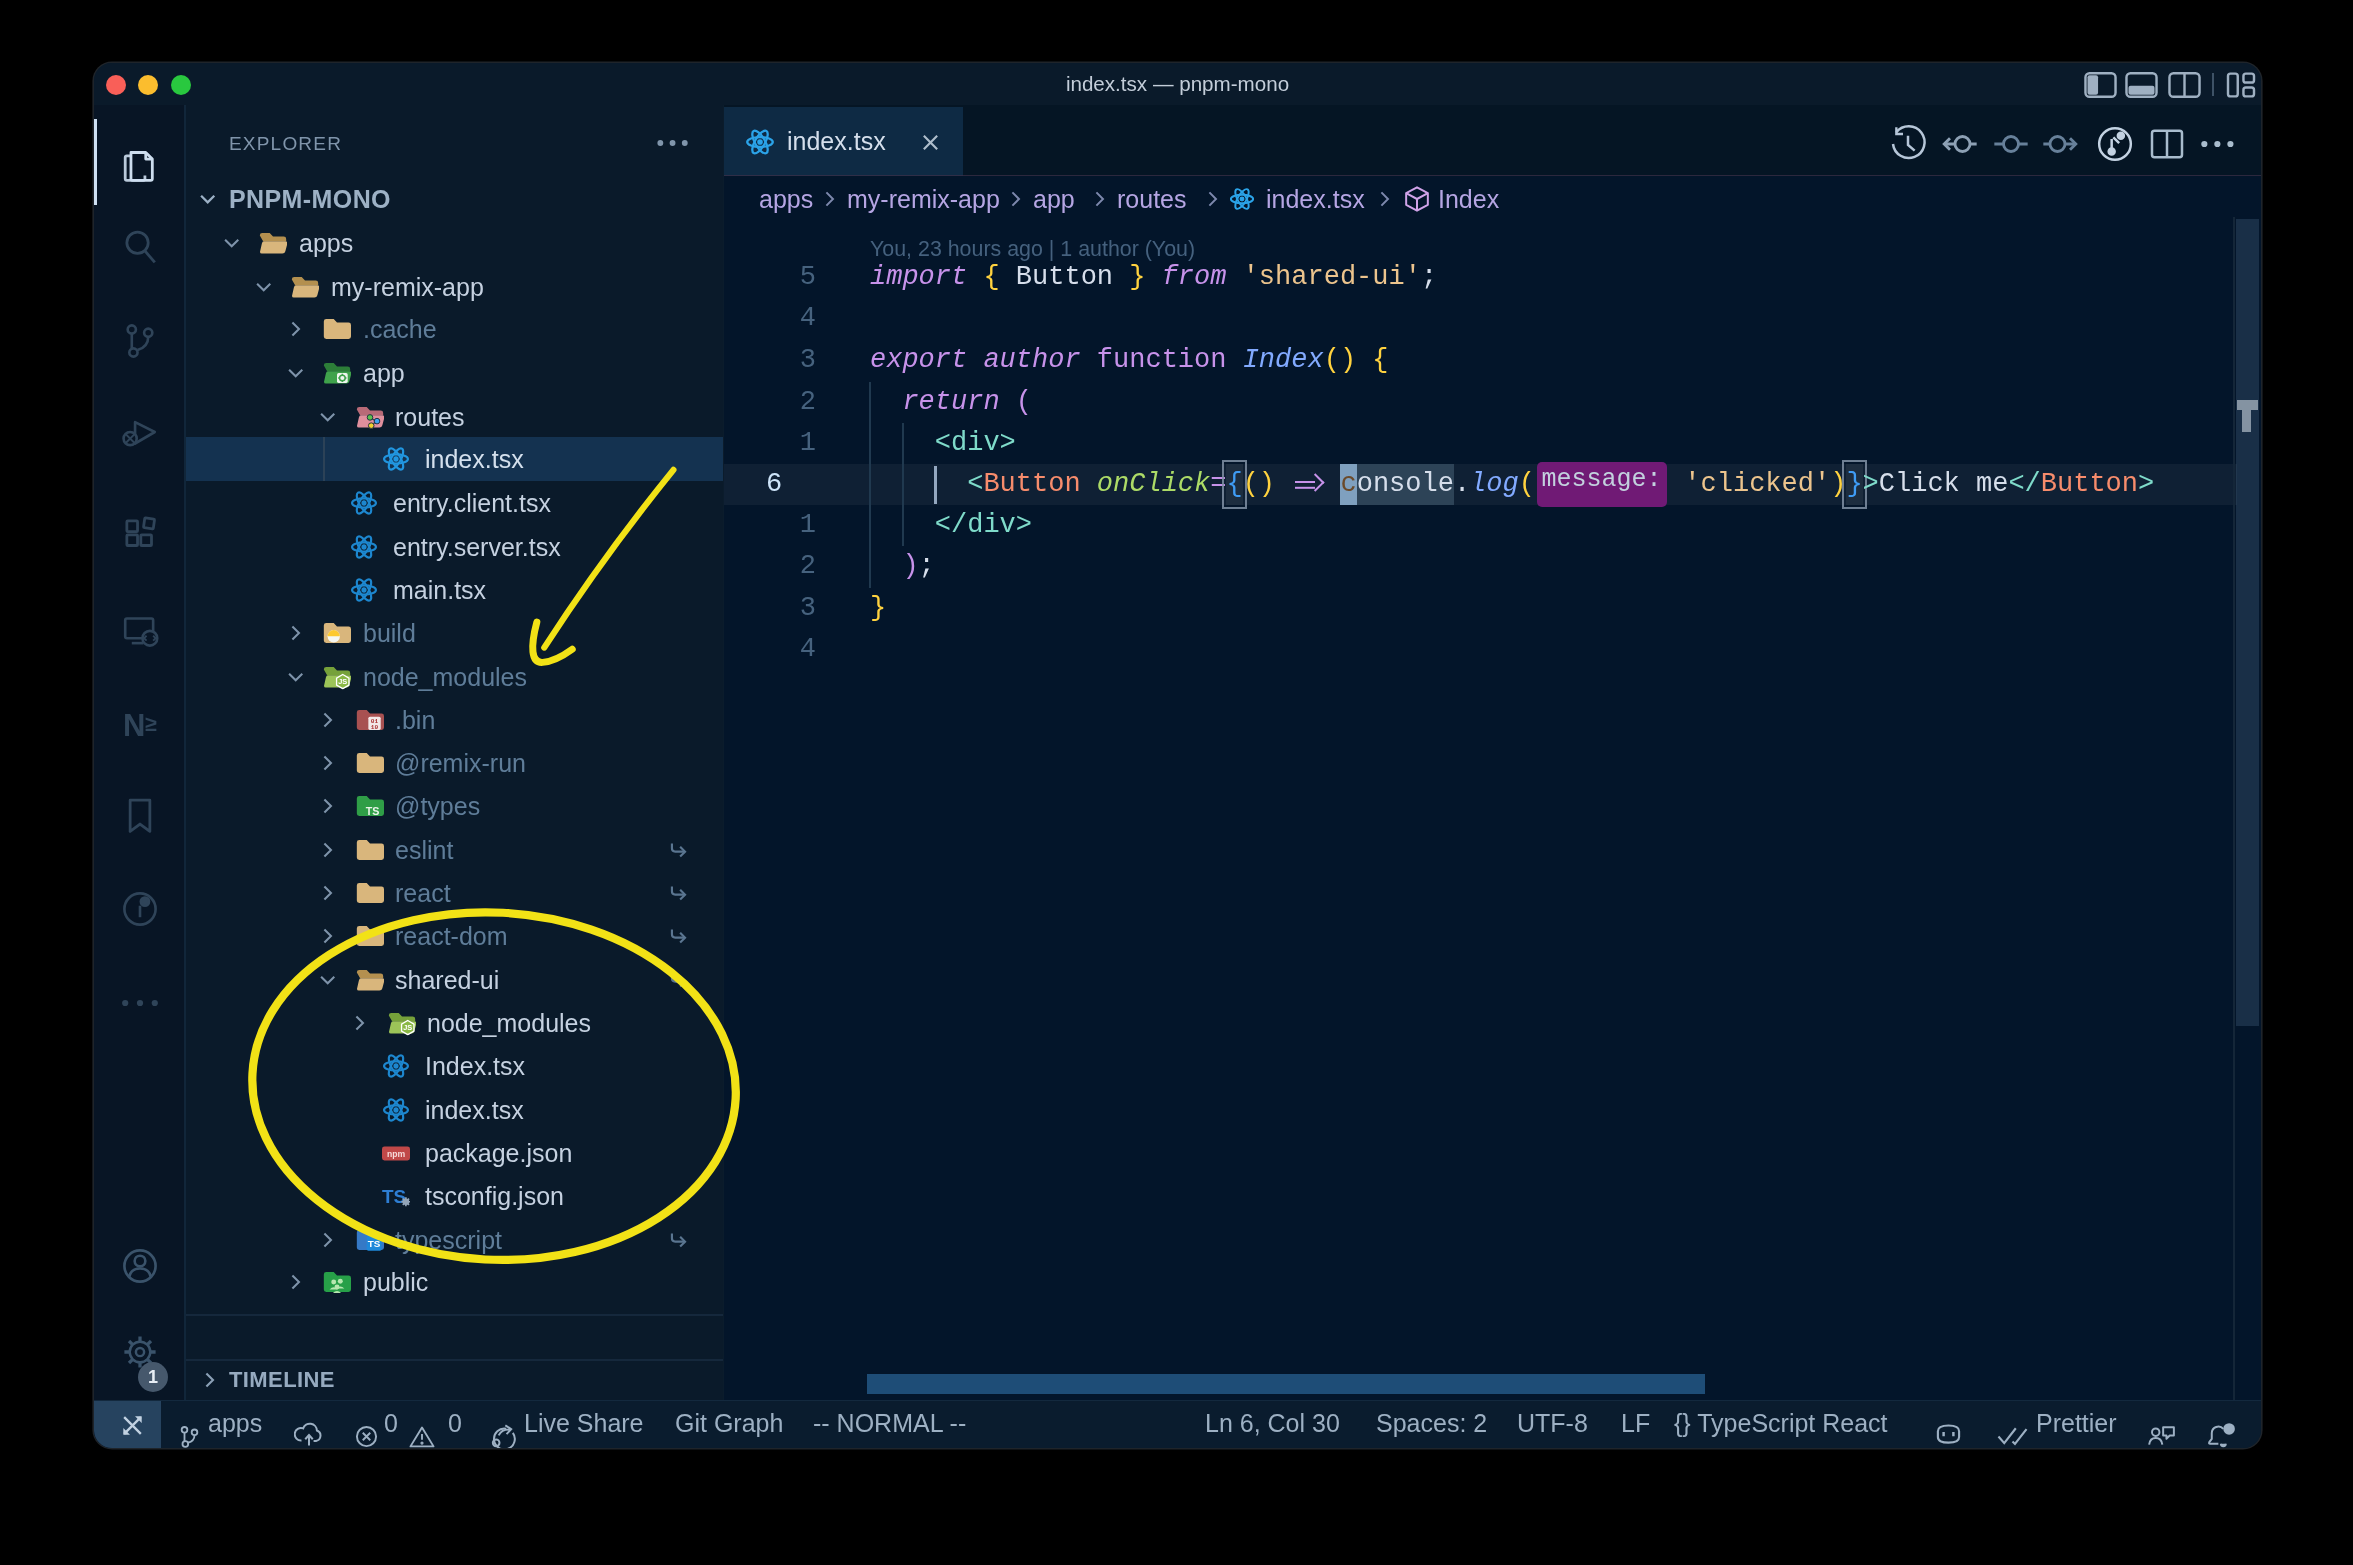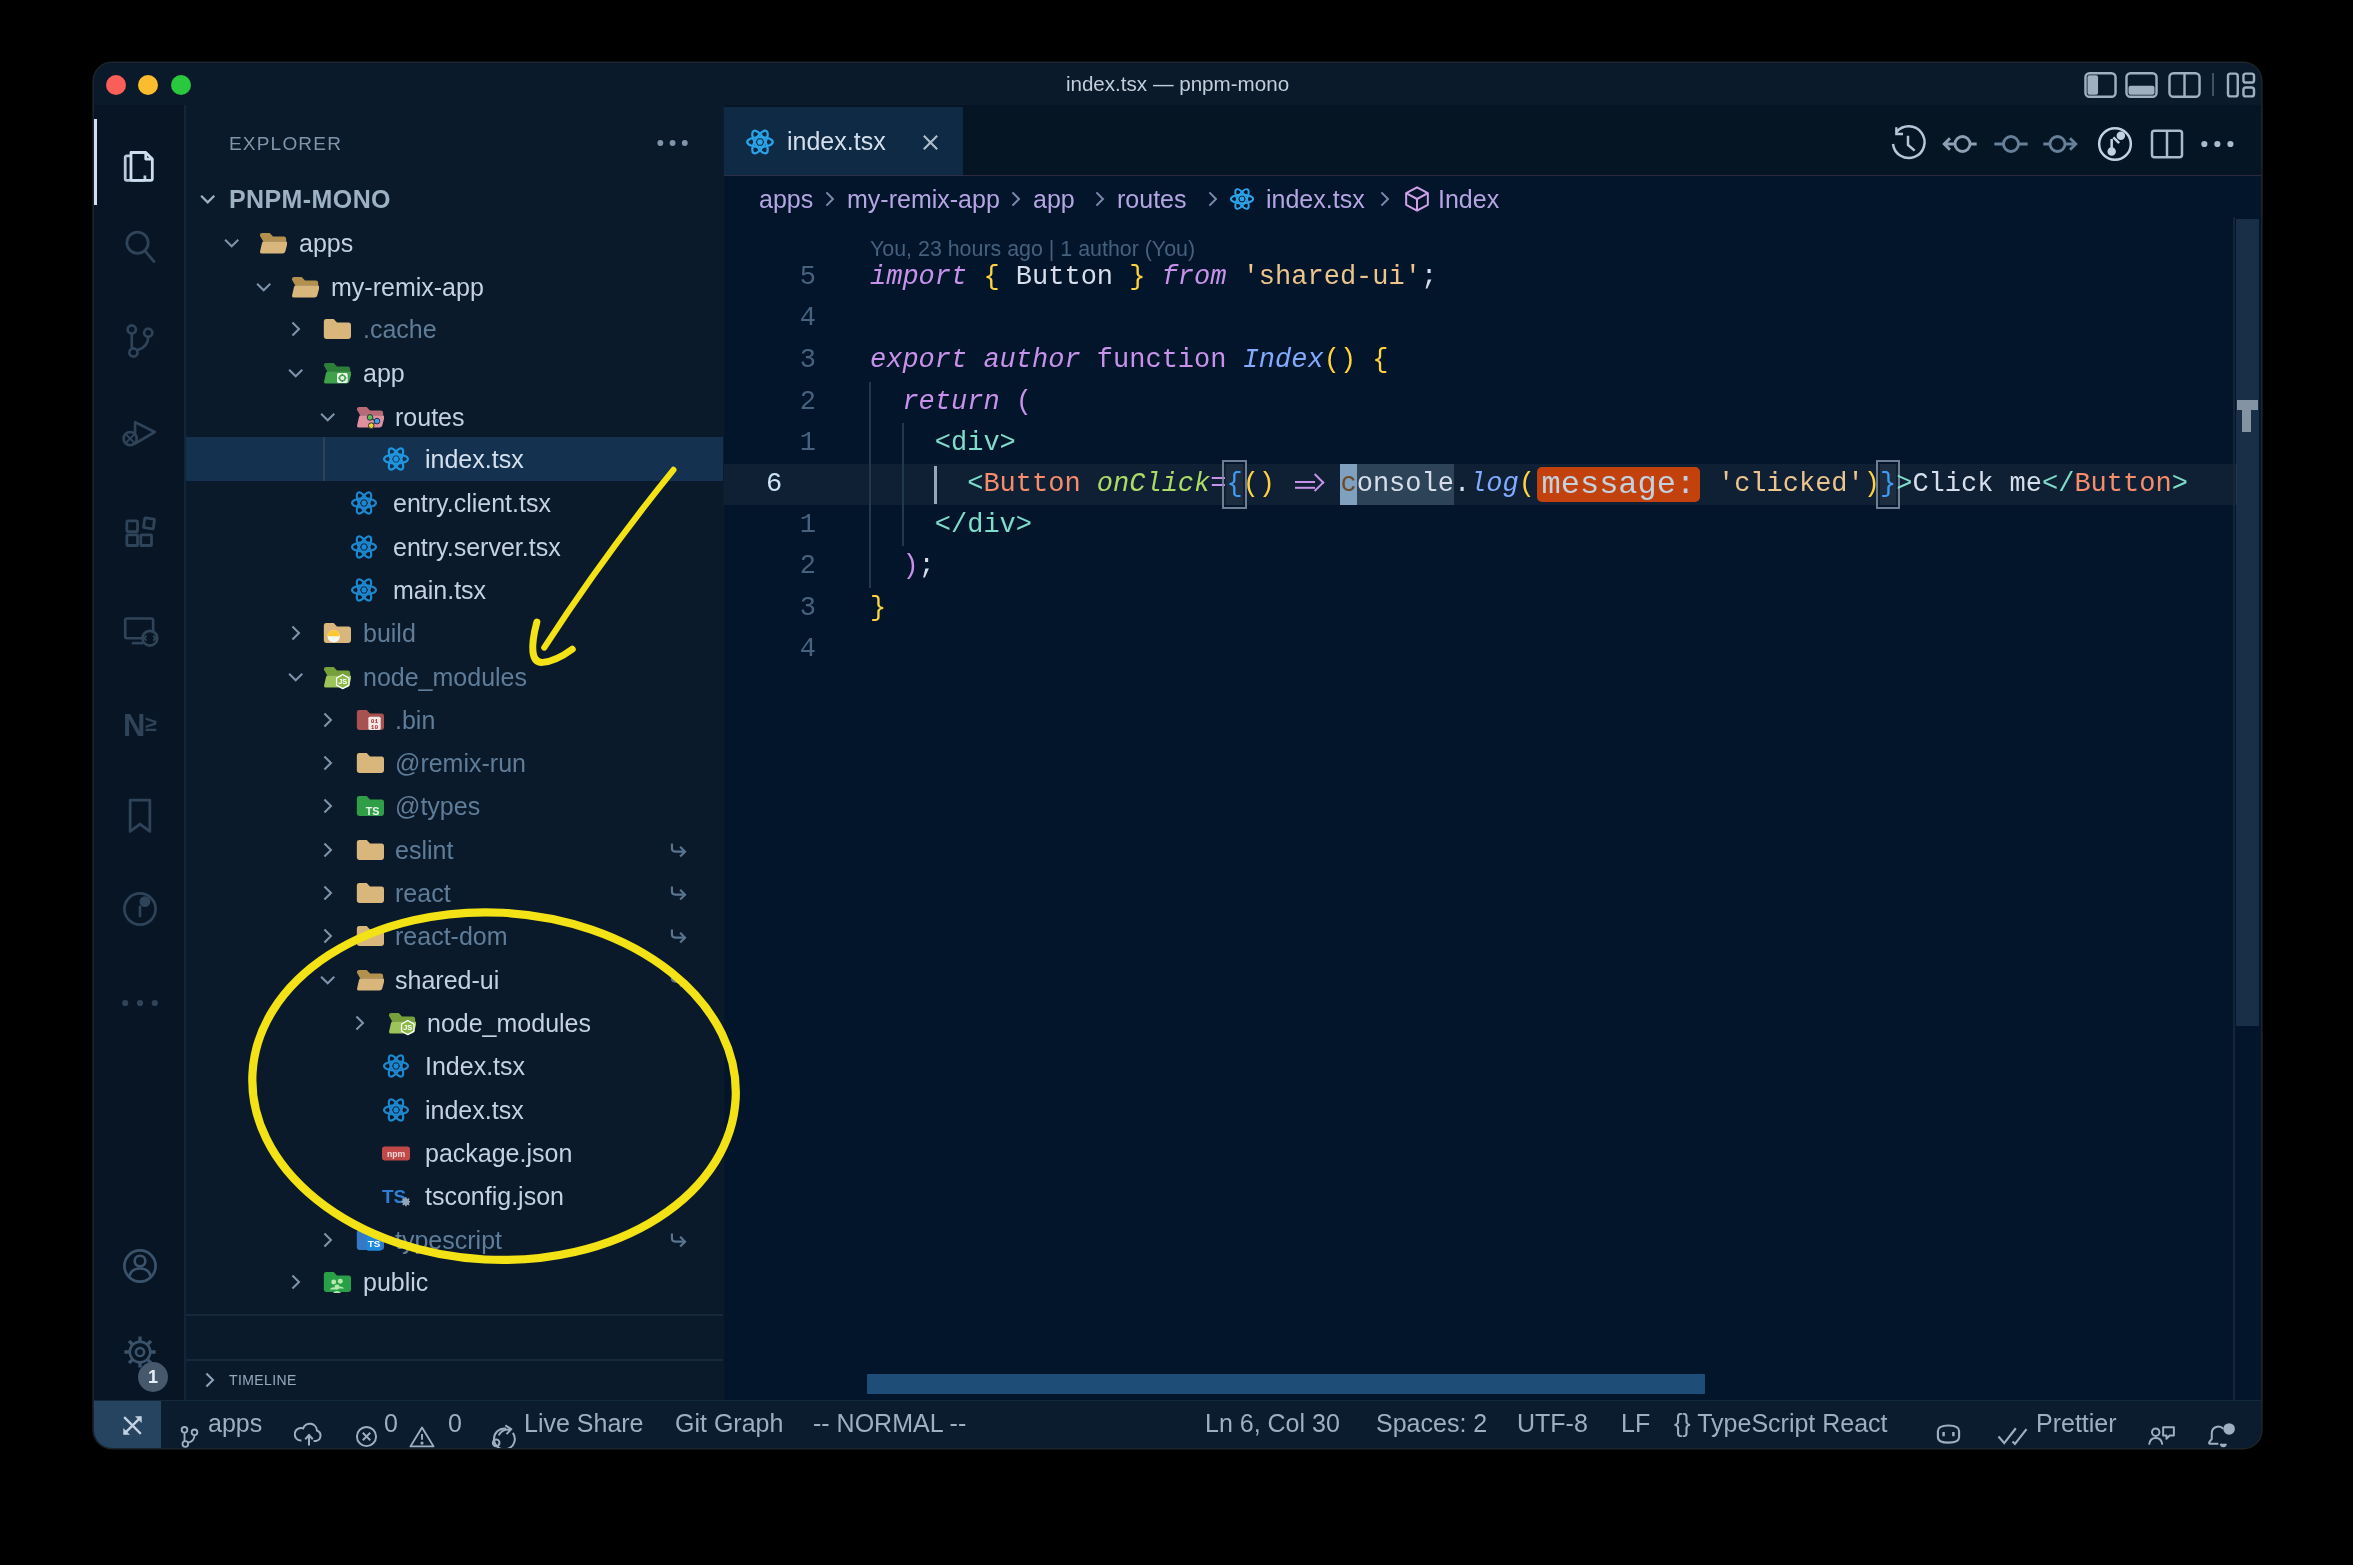--- a/index.html
+++ b/index.html
@@ -47,21 +47,21 @@
   .pink{color:#c792ea}
   .blue{color:#3f9cf5}
   .teal{color:#7fdbca}
   .comp{color:#f78c6c}
   .attr{color:#addb67;font-style:italic}
   .str{color:#ecc48d}
   .w{color:#d6deeb}
   .bm{outline:2.1px solid rgba(128,145,165,0.85);outline-offset:2.5px;background:rgba(255,255,255,0.06)}
   .cursor{background:#7fa0bf;color:#6b4a2a;}
   .whl{color:#d6deeb;background:#2d4357;}
-  .inlay{background:#c2410c;color:#c3d1de;font-size:32px;line-height:35px;height:35px;border-radius:5px;padding:0 5px;margin:0 1.6px;font-family:"Liberation Mono",monospace;}
+  .inlay{background:#701a75;color:#c3d1de;font-size:25px;line-height:35px;height:45px;border-radius:5px;padding:0 5px;margin:0 1.6px;font-family:"Liberation Mono",monospace;}
   .arrow{display:inline-block;width:33px;height:41px;position:relative;}
   .arrow:before{content:"";position:absolute;left:3.3px;top:16.5px;width:20px;height:2.3px;background:#c792ea;box-shadow:0 5.8px 0 #c792ea;}
   .arrow:after{content:"";position:absolute;left:18px;top:11.5px;width:10.7px;height:10.7px;border-top:2.3px solid #c792ea;border-right:2.3px solid #c792ea;transform:rotate(45deg);}
   
   #statusbar{position:absolute;left:0;bottom:0;width:100%;height:47px;background:#0a1c2e;
      border-top:1.6px solid #13293e;color:#9db0c3;font-size:25px;}
   .sitem{position:absolute;top:0;height:47px;line-height:45px;white-space:nowrap;}
   svg{display:block}
 </style>
 </head>
@@ -537,21 +537,21 @@
           <div class="tlabel" style="left:177px">public</div>
         </div>
     <div class="abs" style="left:137px;top:332px;width:1.6px;height:44px;background:#2c4257"></div>
     </div>
     <div class="abs" style="left:0;top:1209px;width:100%;height:1.6px;background:#15283c"></div>
     <div class="abs" style="left:0;top:1254px;width:100%;height:1.6px;background:#15283c"></div>
     <div class="trow" style="top:1253px">
         <svg class="chev" style="left:13px" width="21.4" height="21.4" viewBox="0 0 26 26">
           <path d="M9 5 L17 13 L9 21" fill="none" stroke="#8ba0b6" stroke-width="2.6"></path>
         </svg>
-        <div class="tlabel" style="left:43px;font-weight:400;font-size:14px;color:#96aabf;letter-spacing:0.4px">TIMELINE</div>
+        <div class="tlabel" style="left:43px;font-weight:700;font-size:22px;color:#96aabf;letter-spacing:0.4px">TIMELINE</div>
       </div>
   </div>
   <div id="editor">
     <div id="tabbar">
       <div id="tab1">
         <svg class="abs" style="left:20.6px;top:20.6px" width="30" height="30" viewBox="0 0 34 30">
             <g fill="none" stroke="#2ba3e8" stroke-width="2.6">
               <ellipse cx="17" cy="15" rx="14.5" ry="5.6"></ellipse>
               <ellipse cx="17" cy="15" rx="14.5" ry="5.6" transform="rotate(60 17 15)"></ellipse>
               <ellipse cx="17" cy="15" rx="14.5" ry="5.6" transform="rotate(120 17 15)"></ellipse>

